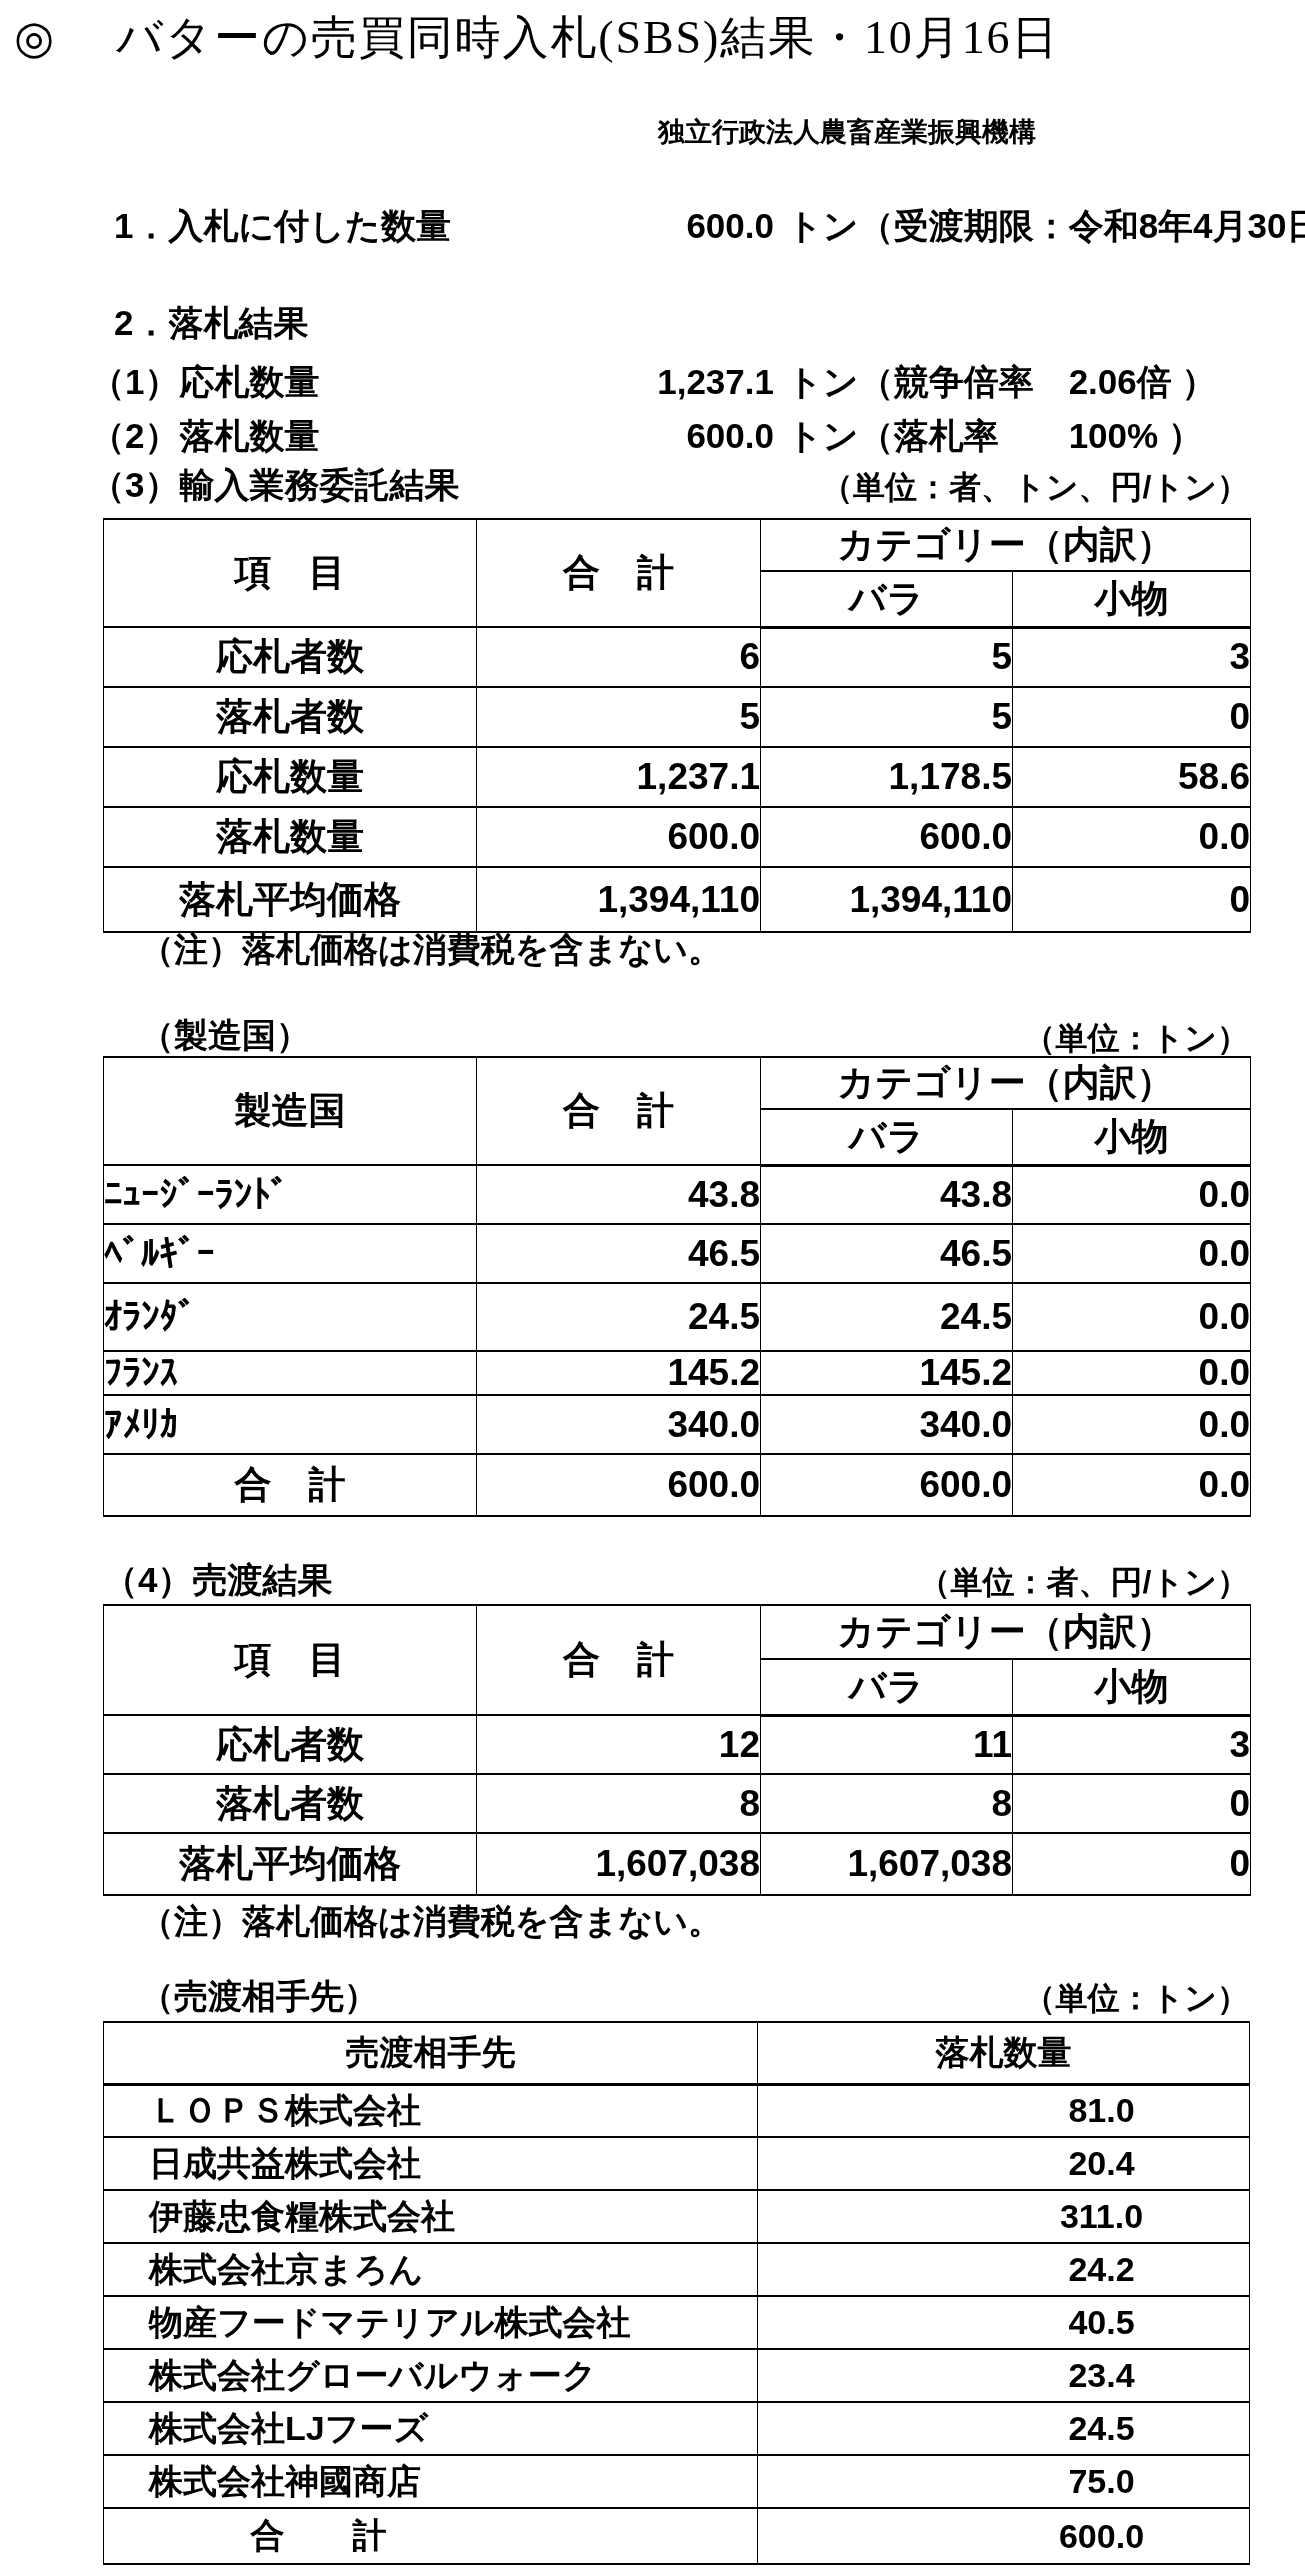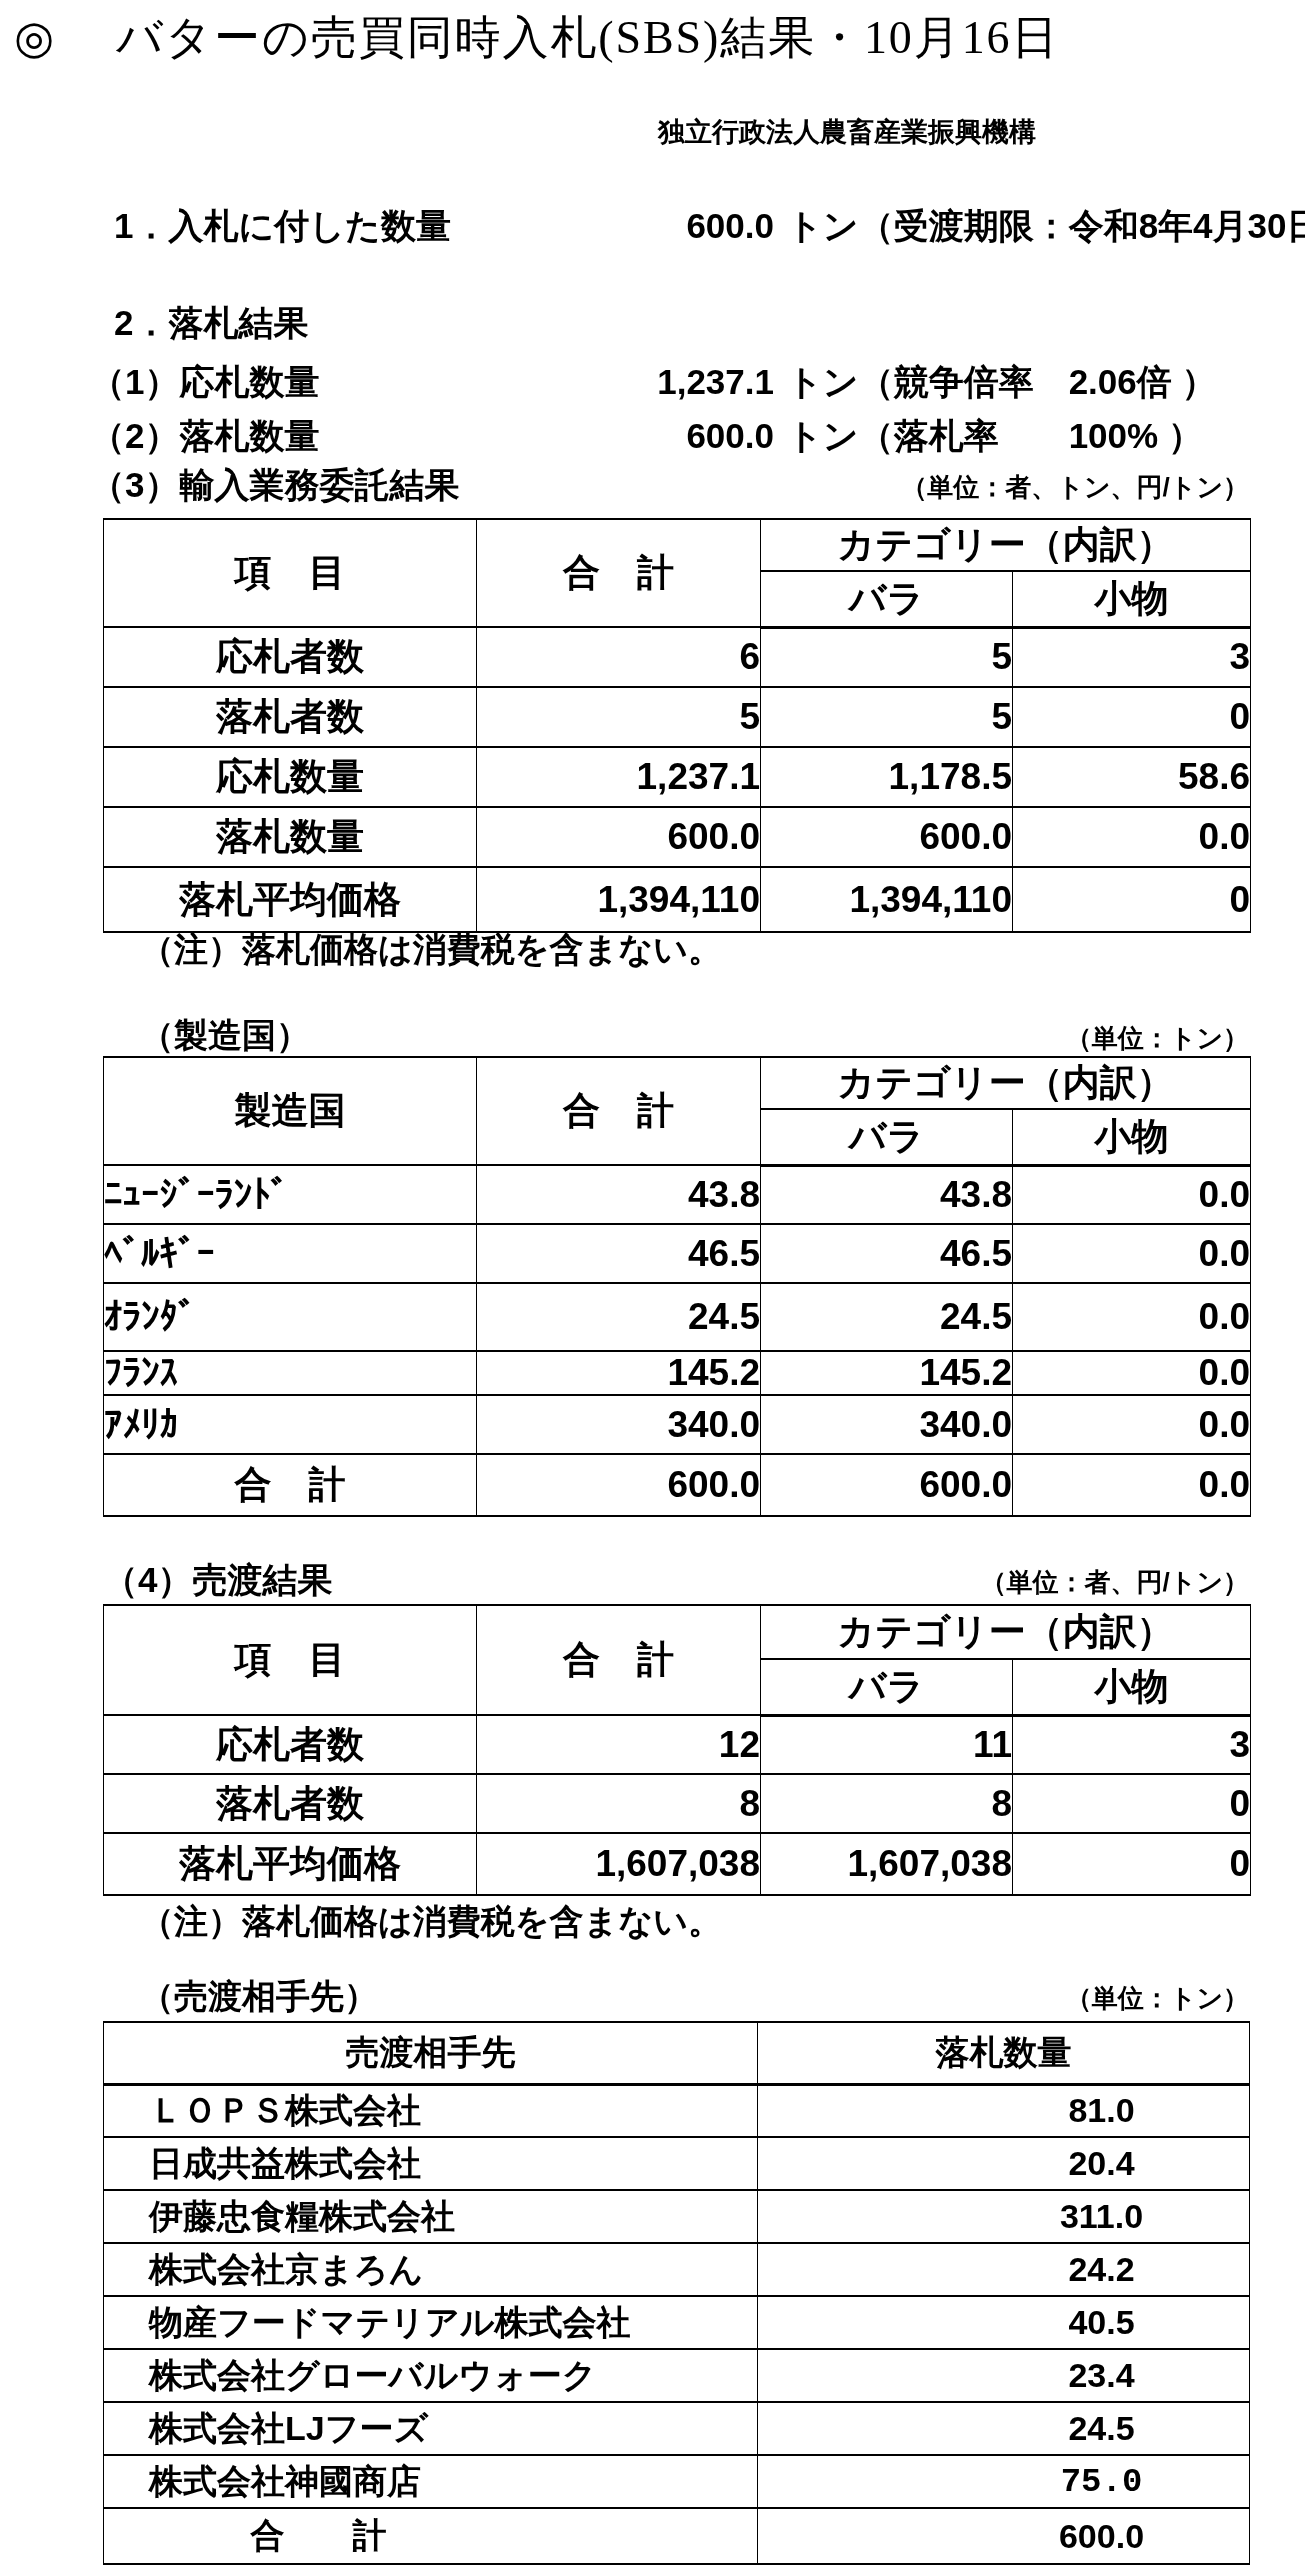--- a/index.html
+++ b/index.html
@@ -10,21 +10,21 @@
          font-weight:400;font-size:46px;letter-spacing:1.9px;white-space:nowrap;}
   .title .sym{display:inline-block;}
   .title .txt{display:inline-block;margin-left:60px;}
   .org{position:absolute;top:114px;left:658px;font-size:27px;letter-spacing:0px;white-space:nowrap;}
   
   .line{position:absolute;height:39px;line-height:39px;font-size:35px;white-space:nowrap;}
   .flexline{display:flex;align-items:baseline;}
   .lbl{flex:none;}
   .val{flex:none;text-align:right;}
   .suffix{flex:none;margin-left:13px;}
-  .unit{position:absolute;right:56px;text-align:left;font-size:26px;height:39px;line-height:39px;white-space:nowrap;}
+  .unit{position:absolute;right:56px;text-align:left;font-size:32px;height:39px;line-height:39px;white-space:nowrap;}
   .notex{font-size:34px;}
   
   table.t{position:absolute;left:103px;border-collapse:collapse;table-layout:fixed;
           background:#fff;font-size:37px;}
   table.t th,table.t td{border:1.9px solid #000;border-top-width:2.8px;border-bottom-width:2.8px;
           padding:0;vertical-align:middle;overflow:hidden;white-space:nowrap;font-weight:600;}
   table.t th{text-align:center;}
   table.t tr.hb th{border-bottom-width:3.7px;}
   td.lab{text-align:center;}
   td.cty{text-align:left;padding-left:13px;}
@@ -256,21 +256,21 @@
       <td class="q">40.5</td>
     </tr>
     <tr style="height:53px;">
       <td class="co">株式会社グローバルウォーク</td>
       <td class="q">23.4</td>
     </tr>
     <tr style="height:53px;">
       <td class="co">株式会社LJフーズ</td>
       <td class="q">24.5</td>
     </tr>
-    <tr style="height:53px;font-family:Liberation Mono, monospace;">
+    <tr style="height:53px;">
       <td class="co">株式会社神國商店</td>
       <td class="q">75.0</td>
     </tr>
     <tr style="height:56px;">
       <td class="tl">合　　計</td>
       <td class="q">600.0</td>
     </tr>
   </tbody>
     </table>
 

